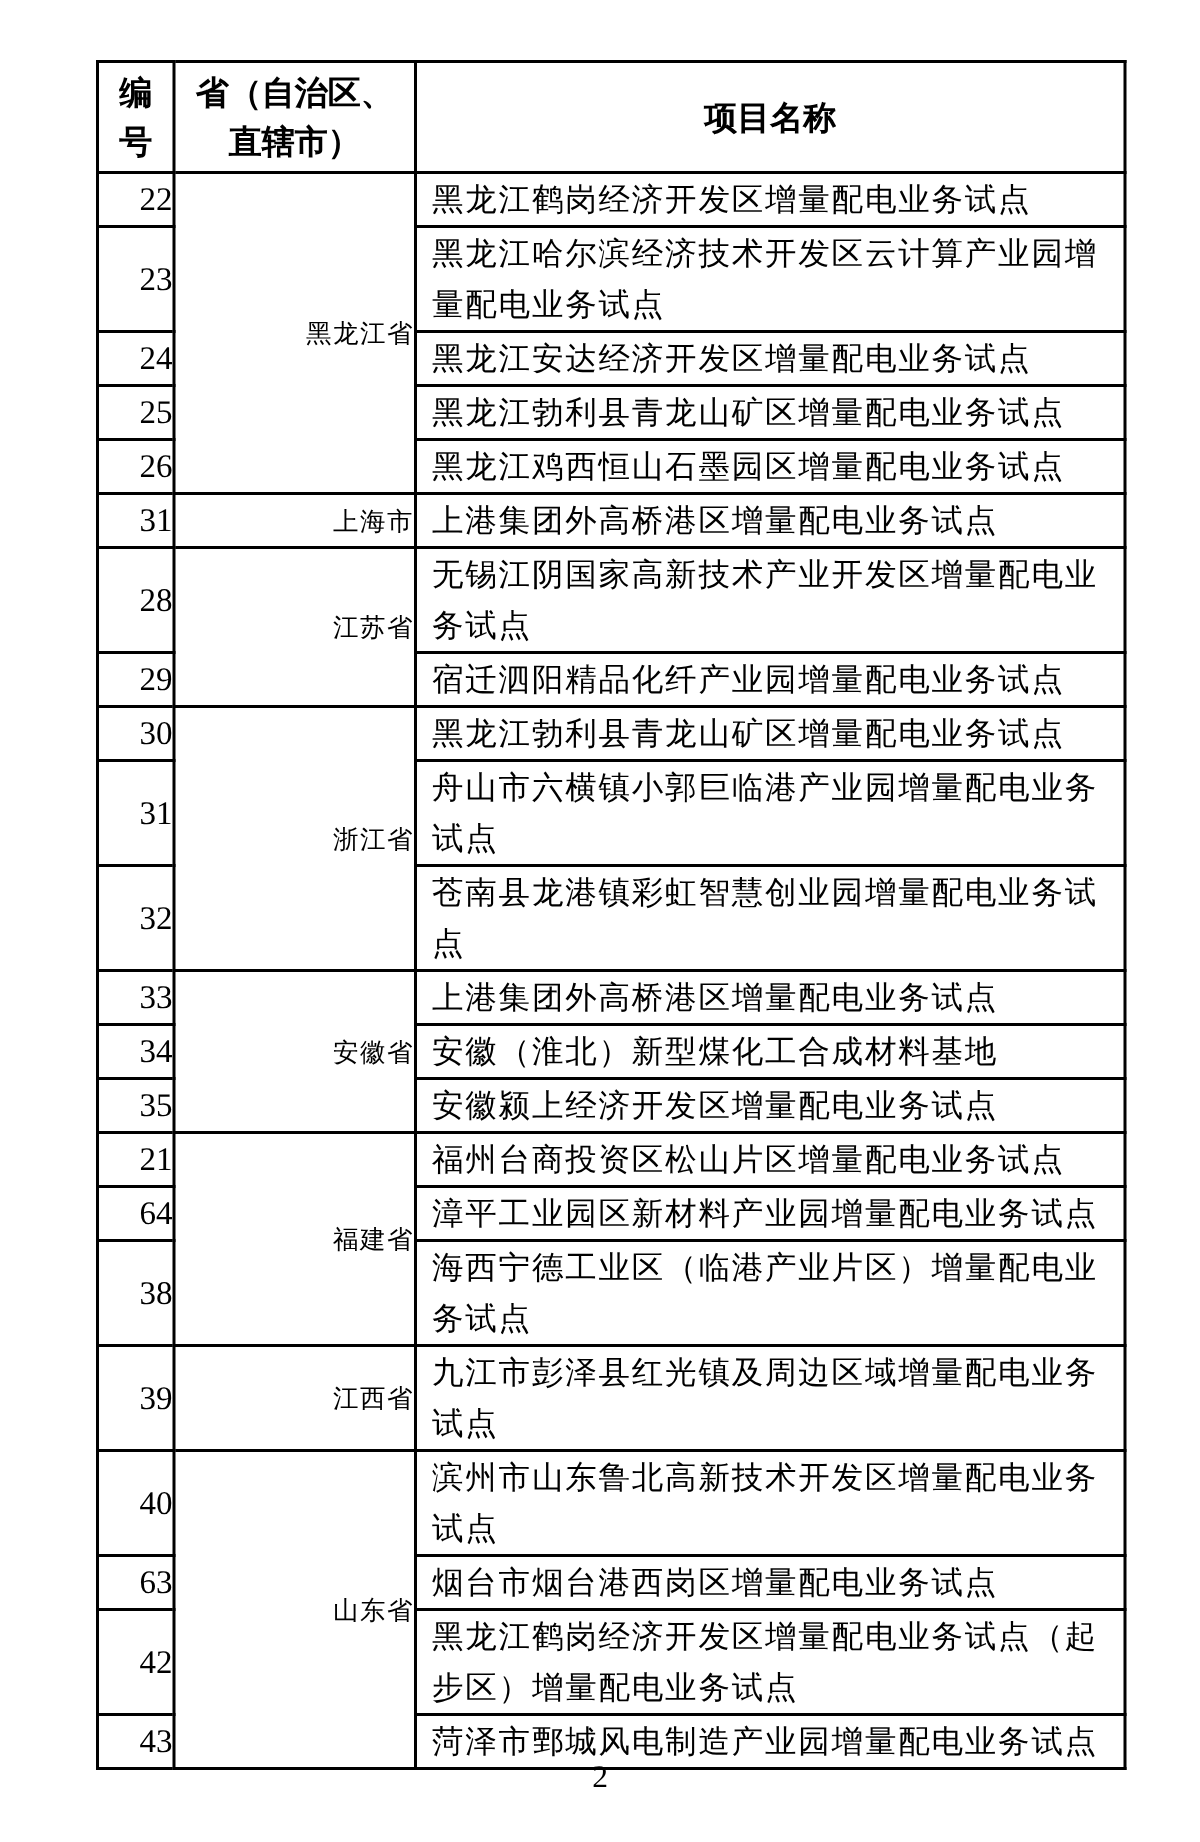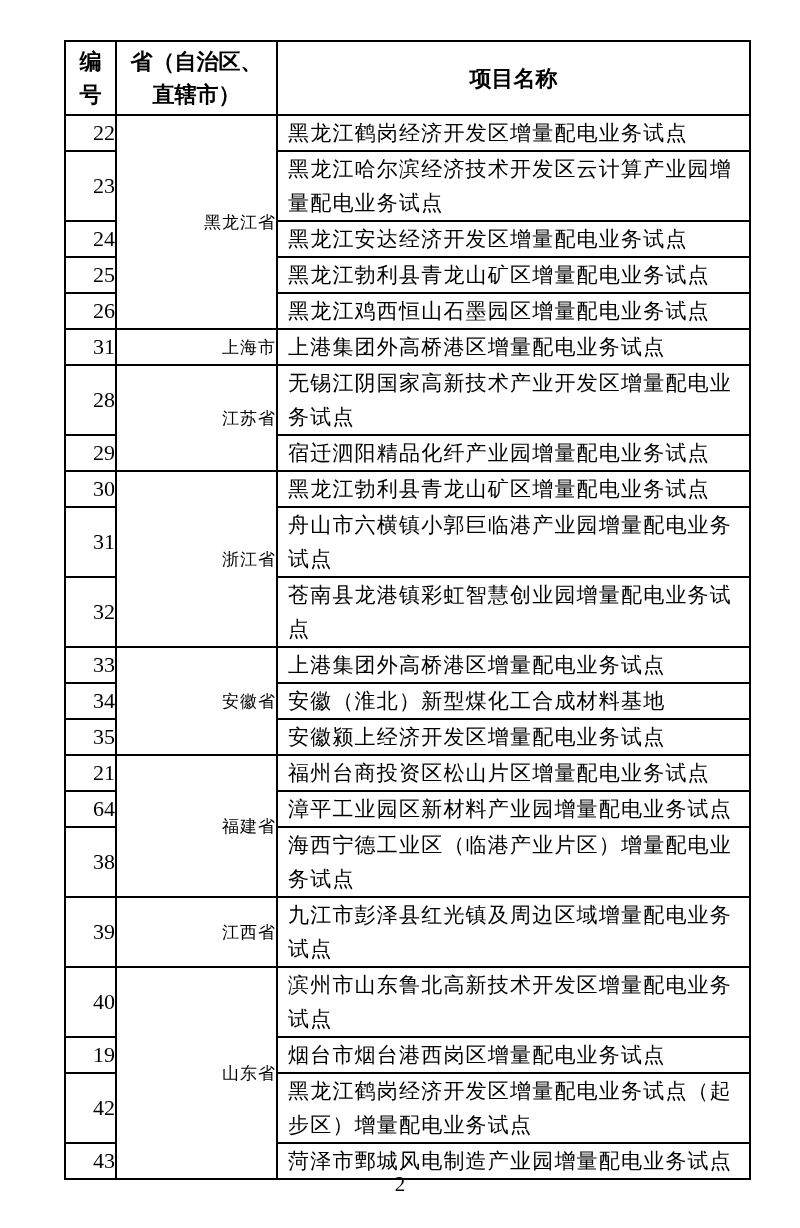--- a/index.html
+++ b/index.html
@@ -177,21 +177,21 @@
     <td class="prov">江西省</td>
     <td class="proj">九江市彭泽县红光镇及周边区域增量配电业务试点</td>
   </tr>
 
   <tr>
     <td class="num">40</td>
     <td class="prov" rowspan="4">山东省</td>
     <td class="proj">滨州市山东鲁北高新技术开发区增量配电业务试点</td>
   </tr>
   <tr>
-    <td class="num">19</td>
+    <td class="num">63</td>
     <td class="proj">烟台市烟台港西岗区增量配电业务试点</td>
   </tr>
   <tr>
     <td class="num">42</td>
     <td class="proj">黑龙江鹤岗经济开发区增量配电业务试点（起步区）增量配电业务试点</td>
   </tr>
   <tr>
     <td class="num">43</td>
     <td class="proj">菏泽市鄄城风电制造产业园增量配电业务试点</td>
   </tr>

